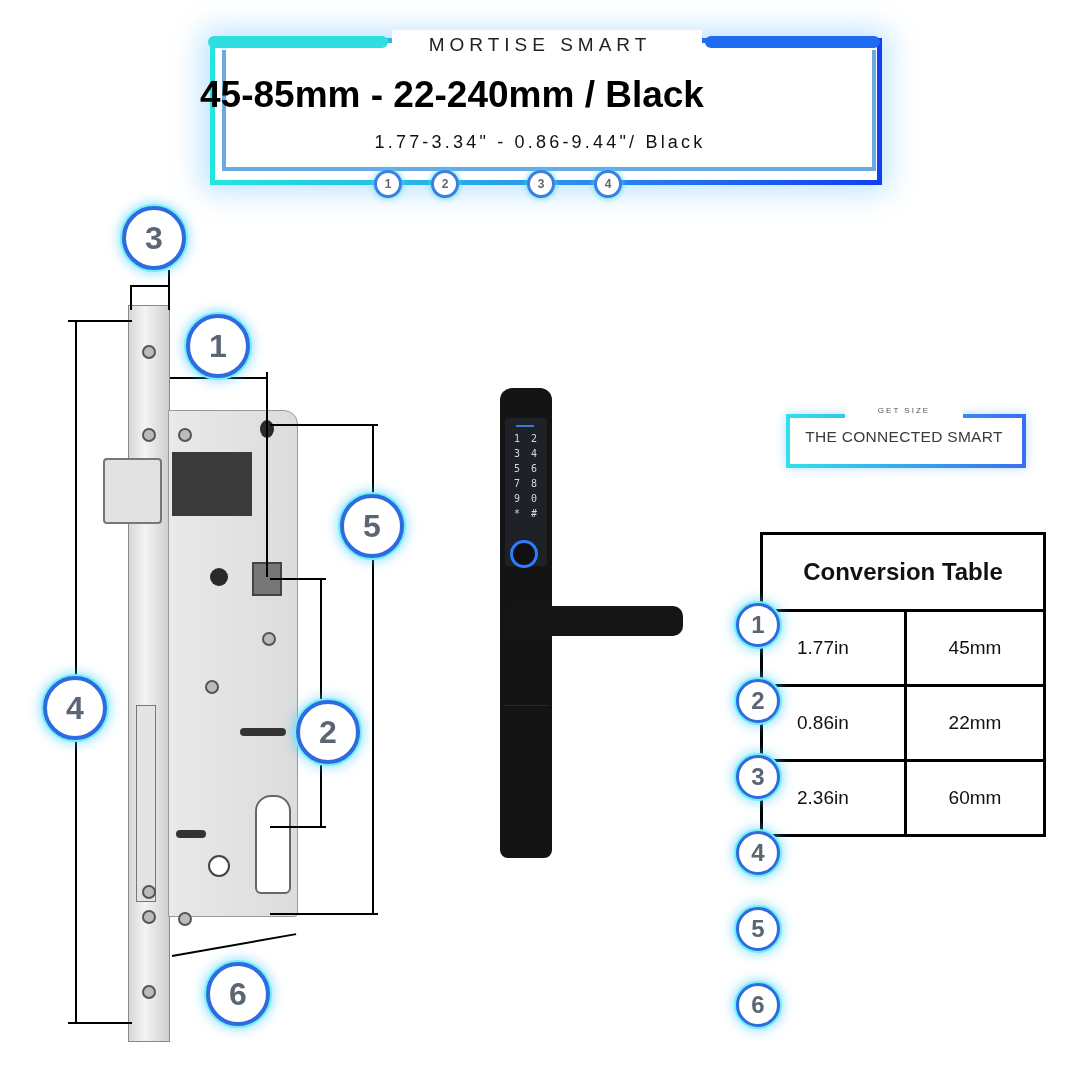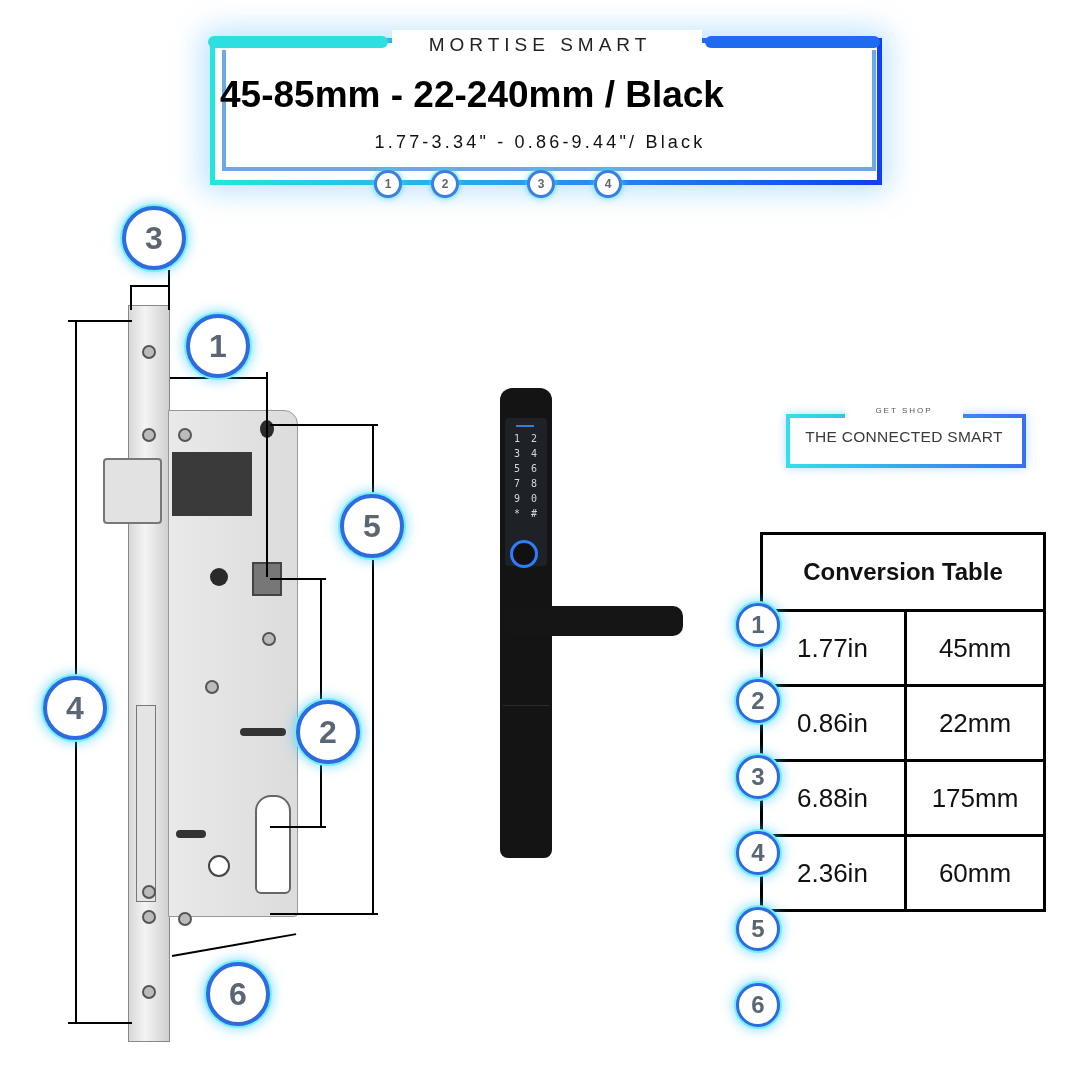--- a/index.html
+++ b/index.html
@@ -6,21 +6,21 @@
   body{width:1080px;height:1080px;background:#fff;position:relative;overflow:hidden;font-family:"Liberation Sans",sans-serif;}
   .abs{position:absolute;}
   
   .hdr-glow{left:210px;top:38px;width:670px;height:145px;border-radius:6px;box-shadow:0 0 28px 10px rgba(80,180,255,.35);}
   .hdr-frame{left:210px;top:38px;width:662px;height:137px;border:5px solid;border-image:linear-gradient(90deg,#22e6e0,#2b8cf0 55%,#1040f0) 1;}
   .hdr-inner{left:222px;top:50px;width:646px;height:117px;border:4px solid #6aa8e6;border-top:none;}
   .hdr-gap{left:392px;top:30px;width:310px;height:22px;background:#fff;}
   .cap-left{left:208px;top:36px;width:180px;height:12px;border-radius:6px;background:#2fdfe0;}
   .cap-right{left:705px;top:36px;width:175px;height:12px;border-radius:6px;background:#1e6af0;}
   .hdr-sub1{left:0;width:1080px;top:34px;text-align:center;font-size:19px;letter-spacing:5px;color:#222;}
-  .hdr-title{left:0;width:904px;top:74px;text-align:center;font-size:37px;font-weight:bold;color:#000;padding-left:20px;}
+  .hdr-title{left:0;width:904px;top:74px;text-align:center;font-size:37px;font-weight:bold;color:#000;}
   .hdr-sub2{left:0;width:1080px;top:132px;text-align:center;font-size:18px;letter-spacing:3.2px;color:#111;}
   .mini{width:22px;height:22px;border-radius:50%;background:#fff;border:3px solid #3c7fe0;box-shadow:0 0 6px #40d8f0;color:#666;font-size:12px;font-weight:bold;text-align:center;line-height:22px;}
   
   .badge{width:56px;height:56px;border-radius:50%;background:#fff;border:4px solid #2f6ae0;box-shadow:0 0 0 2px #6ff0f6,0 0 12px 3px rgba(60,200,255,.6);color:#5a6674;font-size:32px;font-weight:bold;text-align:center;line-height:56px;}
   .badge.sm{width:38px;height:38px;font-size:24px;line-height:38px;border-width:3px;}
   
   .line{background:#000;}
   
   .faceplate{left:128px;top:305px;width:40px;height:735px;background:linear-gradient(90deg,#d8d8d8,#f4f4f4 40%,#cfcfcf);border:1px solid #888;}
   .case{left:168px;top:410px;width:128px;height:505px;background:linear-gradient(90deg,#e9e9e9,#dcdcdc);border:1px solid #999;border-radius:0 14px 4px 0;}
@@ -35,21 +35,21 @@
   .sl-handle{left:505px;top:606px;width:178px;height:30px;background:#151515;border-radius:6px 10px 10px 6px;}
   .key{color:#cfd8e0;font-size:10px;font-family:"DejaVu Sans Mono",monospace;}
   .fp{left:510px;top:540px;width:22px;height:22px;border-radius:50%;border:3px solid #2e7cff;background:#111;}
   
   .logo-frame{left:786px;top:414px;width:232px;height:46px;border:4px solid;border-image:linear-gradient(90deg,#31e0e8,#3a6ff0) 1;box-shadow:0 0 10px rgba(80,170,255,.4);}
   .logo-gap{left:845px;top:404px;width:118px;height:16px;background:#fff;}
   .logo-small{left:786px;width:236px;top:406px;text-align:center;font-size:8px;letter-spacing:2px;color:#555;}
   .logo-main{left:786px;width:236px;top:428px;text-align:center;font-size:15.5px;color:#3a3a3a;letter-spacing:.3px;}
   
   table.conv{position:absolute;left:760px;top:532px;width:286px;border-collapse:collapse;}
-  table.conv td,table.conv th{border:3px solid #000;height:70px;font-size:26px;color:#111;}
+  table.conv td,table.conv th{border:3px solid #000;height:70px;font-size:19px;color:#111;}
   table.conv th{font-size:24px;font-weight:bold;height:72px;}
   table.conv td.in{text-align:left;padding-left:34px;width:106px;}
   table.conv td.mm{text-align:center;}
 </style>
 </head>
 <body>
 
 <div class="abs hdr-glow"></div>
 <div class="abs hdr-frame"></div>
 <div class="abs hdr-inner"></div>
@@ -127,41 +127,37 @@
   <div class="abs key" style="left:531px;top:493px">0</div>
   <div class="abs key" style="left:514px;top:508px">*</div>
   <div class="abs key" style="left:531px;top:508px">#</div>
   <div class="abs fp"></div>
   <div class="abs sl-handle"></div>
   <div class="abs" style="left:503px;top:705px;width:46px;height:1px;background:#2a2a2a"></div>
 </div>
 
 <div class="abs logo-frame"></div>
 <div class="abs logo-gap"></div>
-<div class="abs logo-small">GET SHOP</div>
+<div class="abs logo-small">GET SIZE</div>
 <div class="abs logo-main">THE CONNECTED SMART</div>
 
 <table class="conv">
   <tbody>
       <tr>
         <th colspan="2">Conversion Table</th>
       </tr>
   <tr>
         <td class="in">1.77in</td>
         <td class="mm">45mm</td>
       </tr>
   <tr>
         <td class="in">0.86in</td>
         <td class="mm">22mm</td>
       </tr>
   <tr>
-        <td class="in">6.88in</td>
-        <td class="mm">175mm</td>
-      </tr>
-  <tr>
         <td class="in">2.36in</td>
         <td class="mm">60mm</td>
       </tr>
 </tbody>
   </table>
 <div class="abs badge sm" style="left:736px;top:603px">1</div>
 <div class="abs badge sm" style="left:736px;top:679px">2</div>
 <div class="abs badge sm" style="left:736px;top:755px">3</div>
 <div class="abs badge sm" style="left:736px;top:831px">4</div>
 <div class="abs badge sm" style="left:736px;top:907px">5</div>

